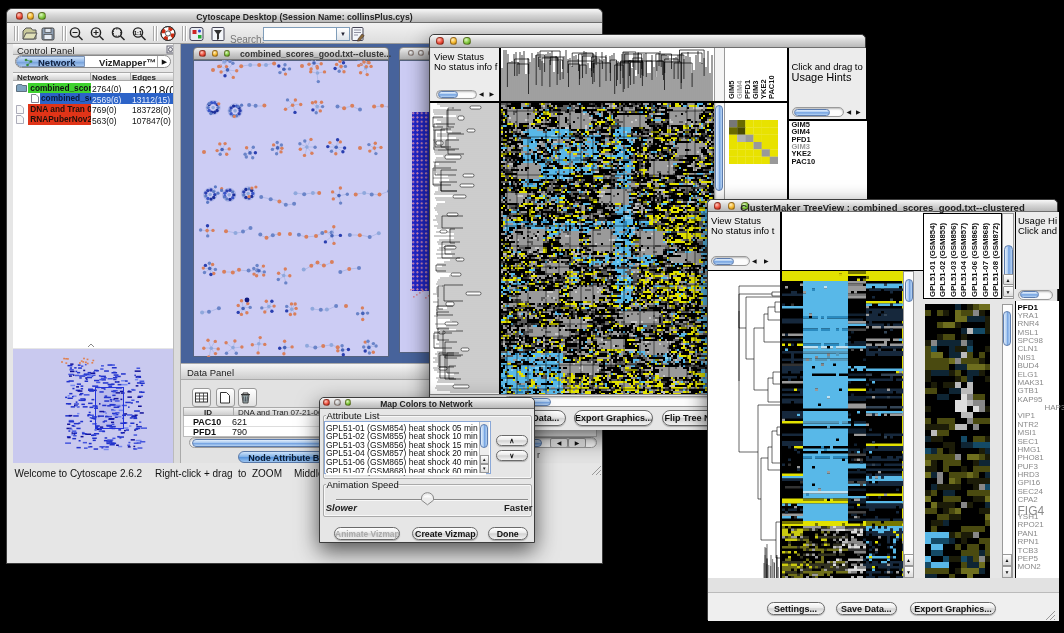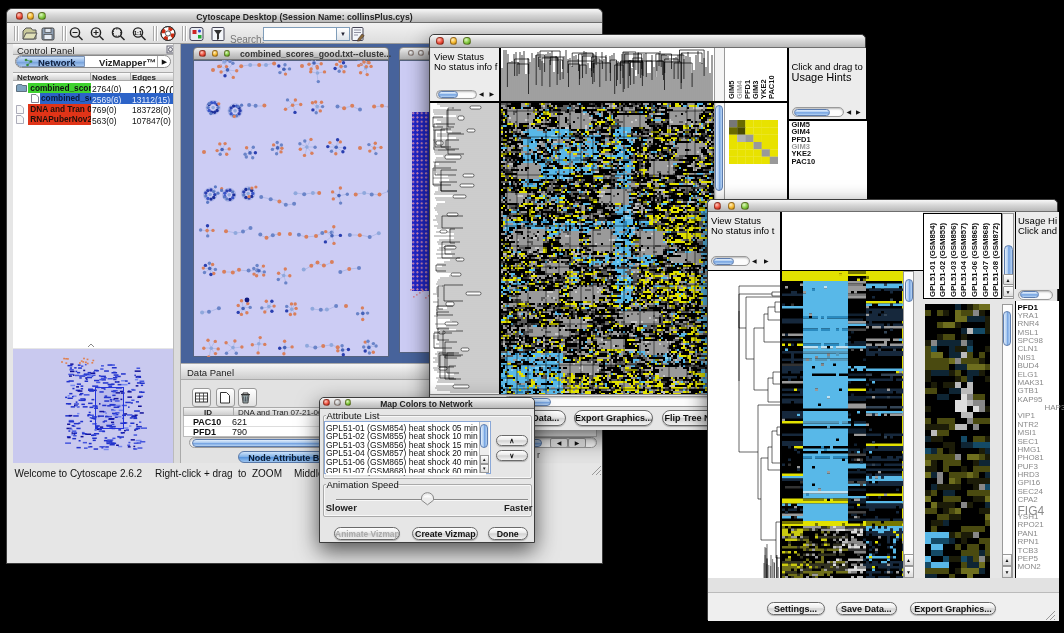--- a/index.html
+++ b/index.html
@@ -1724,20 +1724,21 @@
     <div class="aqthumb" style="left:76.5px;top:363px;width:45px;height:8px;"></div>
     <div class="btn" style="left:72.5px;top:375.5px;width:64px;height:15.5px;font-size:9px;line-height:15px;">Save Data...</div>
     <div class="btn" style="left:144.5px;top:375.5px;width:79px;height:15.5px;font-size:9px;line-height:15px;">Export Graphics...</div>
     <div class="btn" style="left:232.5px;top:375.5px;width:72px;height:15.5px;font-size:9px;line-height:15px;">Flip Tree Nodes</div>
   </div>
 <div class="win" style="left:707px;top:199px;width:351px;height:421px;z-index:3;border-radius:5px 5px 0 0;">
     <div class="tbar" style="height:12px;border-radius:5px 5px 0 0;"></div>
     <div class="abs" style="left:5.949999999999999px;top:2.05px;width:7.5px;height:7.5px;border-radius:50%;background:radial-gradient(circle at 35% 30%,#ffc9bd,#ed4f3d 55%,#9c170b);border:0.5px solid rgba(60,30,20,.45);"></div>
     <div class="abs" style="left:19.55px;top:2.05px;width:7.5px;height:7.5px;border-radius:50%;background:radial-gradient(circle at 35% 30%,#ffeec0,#f5b92e 55%,#a8750a);border:0.5px solid rgba(60,30,20,.45);"></div>
     <div class="abs" style="left:33.25px;top:2.05px;width:7.5px;height:7.5px;border-radius:50%;background:radial-gradient(circle at 35% 30%,#dff8c0,#82c93e 55%,#3f7c12);border:0.5px solid rgba(60,30,20,.45);"></div>
+    <div class="ttl" style="top:1.5px;font-size:9.5px;">ClusterMaker TreeView : combined_scores_good.txt--clustered</div>
     <div class="abs" style="left:0px;top:12px;width:71.5px;height:57.5px;background:#ececec;"></div>
     <div class="abs" style="left:3px;top:14.5px;font-size:9.5px;white-space:nowrap;color:#000;">View Status</div>
     <div class="abs" style="left:3px;top:25px;font-size:9.5px;white-space:nowrap;color:#000;">No status info t</div>
     <div class="aqtrack" style="left:2.5px;top:56px;width:39px;height:10px;"></div>
     <div class="aqthumb" style="left:5px;top:57.5px;width:21px;height:7px;"></div>
     <div class="abs" style="left:44px;top:57px;font-size:6px;white-space:nowrap;color:#111;">◀</div>
     <div class="abs" style="left:56px;top:57px;font-size:6px;white-space:nowrap;color:#111;">▶</div>
     <div class="abs" style="left:71.5px;top:12px;width:2px;height:379px;background:#000;"></div>
     <div class="abs" style="left:73.5px;top:12px;width:141px;height:57.5px;background:#fff;"></div>
     <div class="abs" style="left:0px;top:69.5px;width:214.5px;height:1.5px;background:#000;"></div>
@@ -1916,17 +1917,17 @@
     <div class="btn" style="left:176px;top:37.5px;width:32.5px;height:10.5px;font-size:7px;line-height:10px;">∧</div>
     <div class="btn" style="left:176px;top:52.5px;width:32.5px;height:10.5px;font-size:7px;line-height:10px;">∨</div>
     <div class="abs" style="left:3.5px;top:86.5px;width:209px;height:33px;border:1px solid #aaa;border-radius:2px;box-shadow:inset 0 0 0 1px #f8f8f8;"></div>
     <div class="abs" style="left:6px;top:81.5px;width:72px;height:9px;background:#e6e6e6;"></div>
     <div class="abs" style="left:7px;top:81.5px;font-size:9.5px;white-space:nowrap;color:#111;">Animation Speed</div>
     <div class="abs" style="left:16px;top:101.5px;width:192.5px;height:2px;background:#8a8a8a;border-bottom:1px solid #f8f8f8;"></div>
     <svg class="abs" style="left:100px;top:94.5px;" width="15" height="14">
       <path d="M1.5 6a6 5.3 0 0 1 12 0v2.2l-6 4.6-6-4.6z" fill="#ececec" stroke="#888" stroke-width="1"></path>
       <path d="M3 5.5a4.8 4 0 0 1 9 0z" fill="#fbfbfb"></path>
     </svg>
-    <div class="abs" style="left:6.2px;top:104.5px;font-size:9.5px;white-space:nowrap;color:#222;font-weight:bold;">Slower</div>
+    <div class="abs" style="left:6.2px;top:104.5px;font-size:9.5px;white-space:nowrap;color:#222;font-weight:bold;font-style:italic;">Slower</div>
     <div class="abs" style="left:184.5px;top:104.5px;font-size:9.5px;white-space:nowrap;color:#222;font-weight:bold;">Faster</div>
     <div class="btn" style="left:14.6px;top:129.5px;width:66px;height:12.5px;font-size:8.4px;line-height:12px;color:#aaa;">Animate Vizmap</div>
     <div class="btn" style="left:92.8px;top:129.5px;width:66px;height:12.5px;font-size:8.8px;line-height:12px;">Create Vizmap</div>
     <div class="btn" style="left:168px;top:129.5px;width:40.5px;height:12.5px;font-size:8.8px;line-height:12px;">Done</div>
   </div>
 </body></html>

